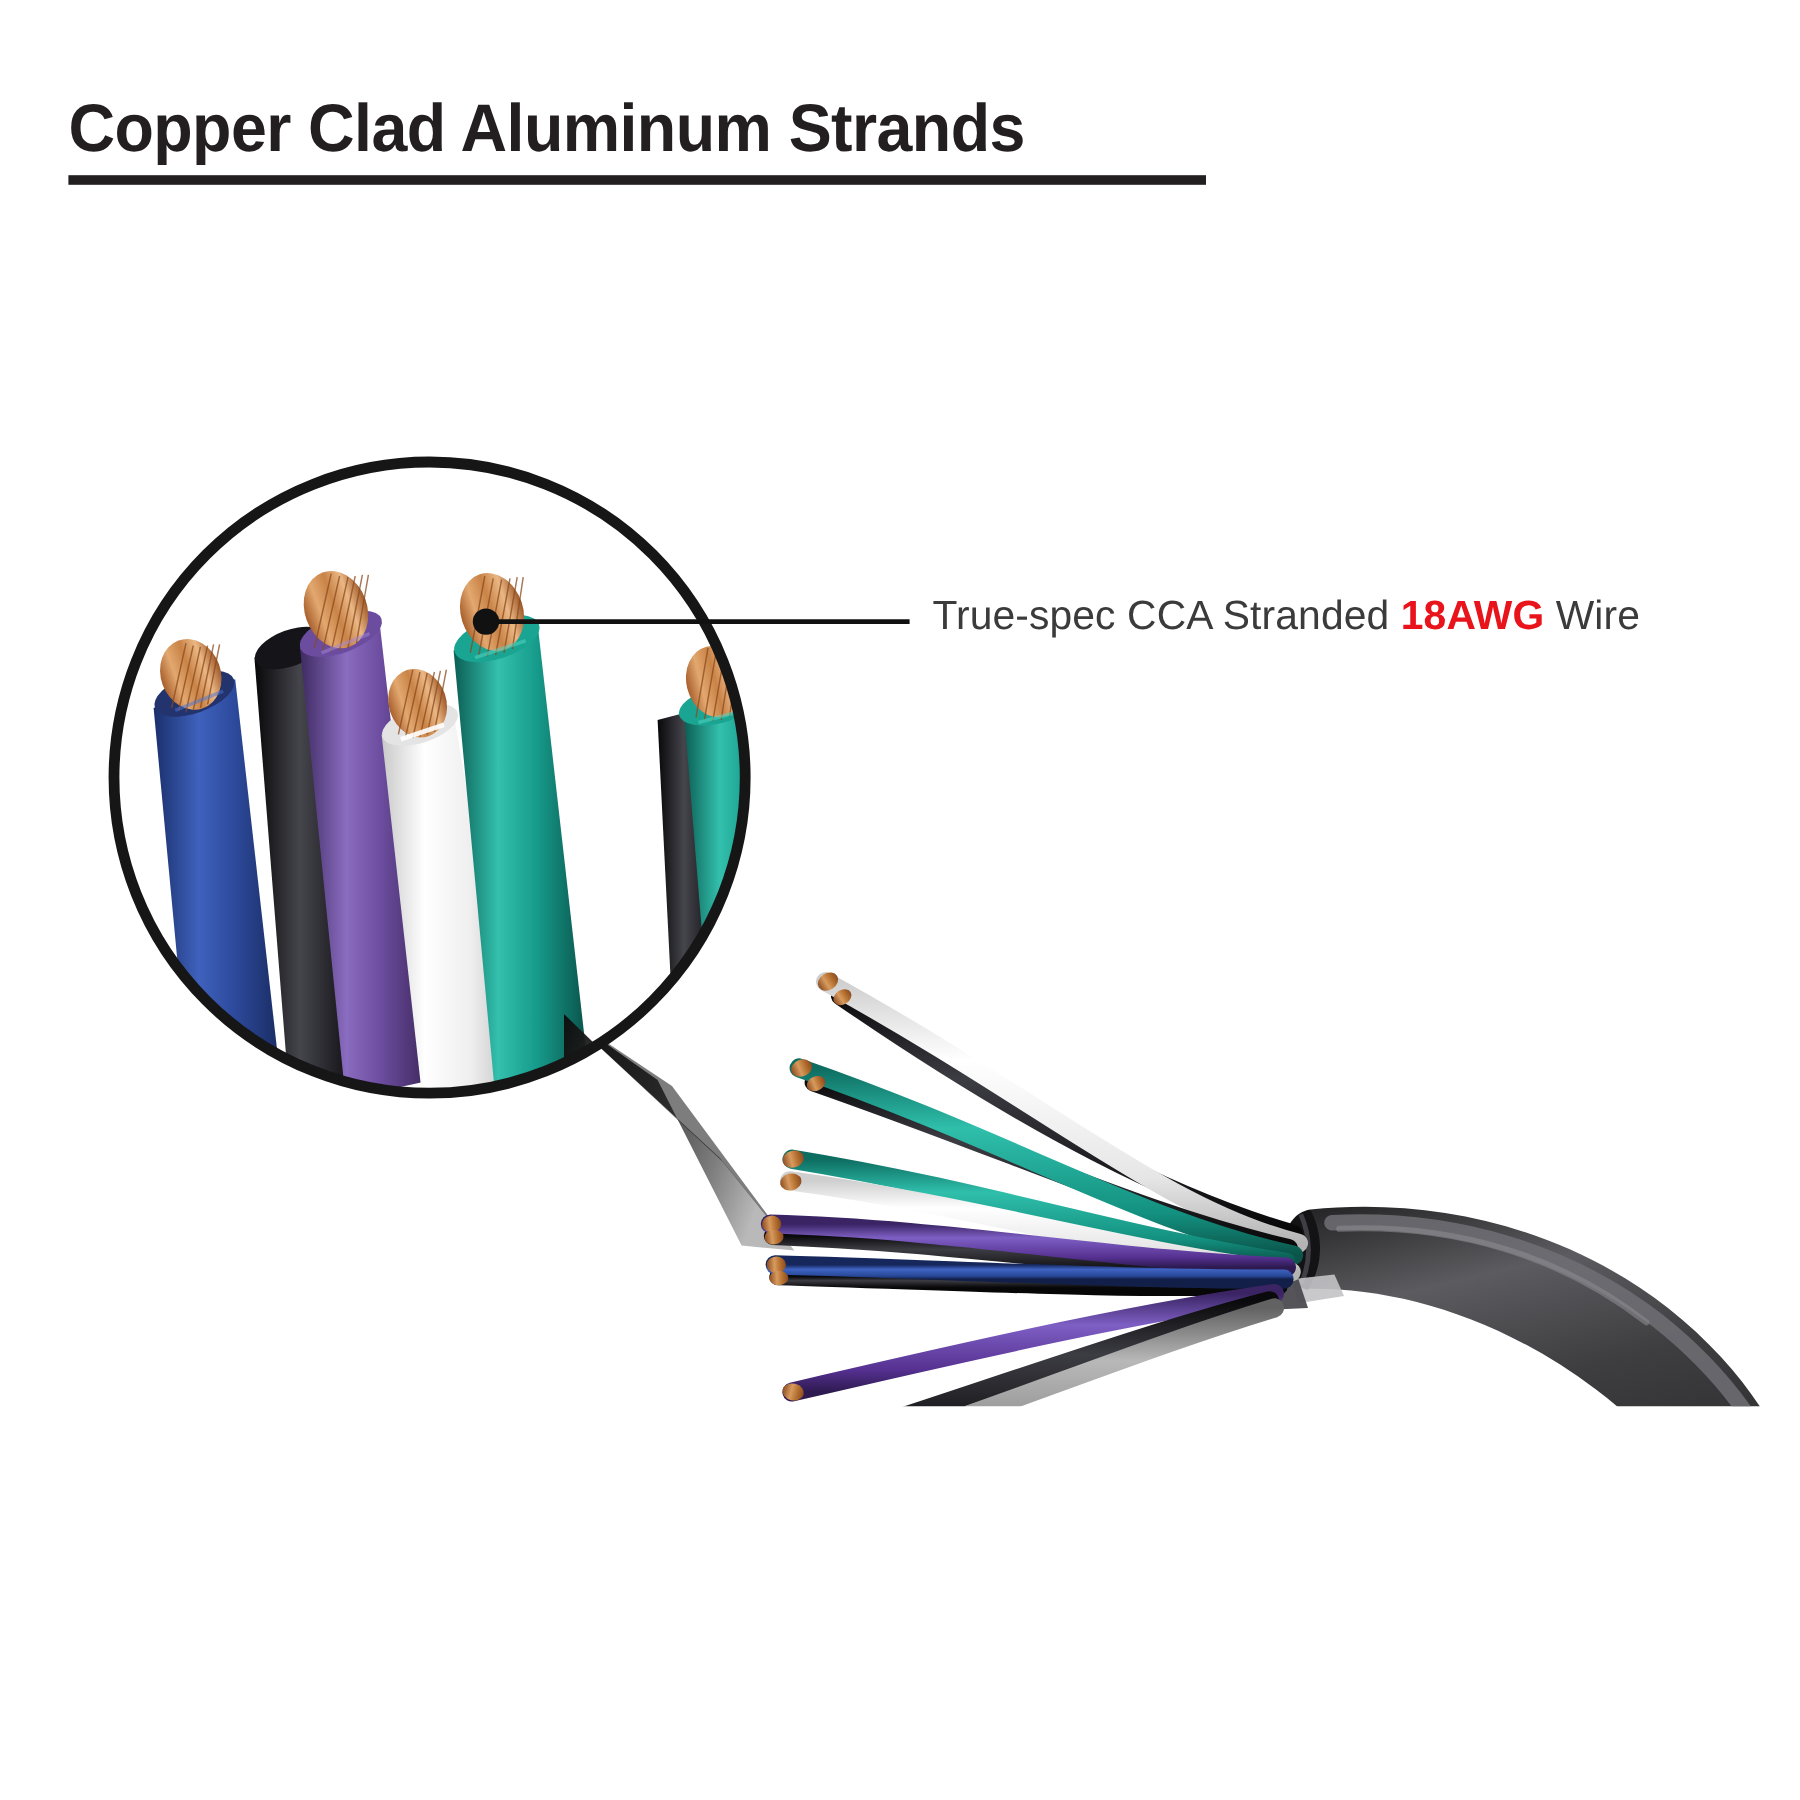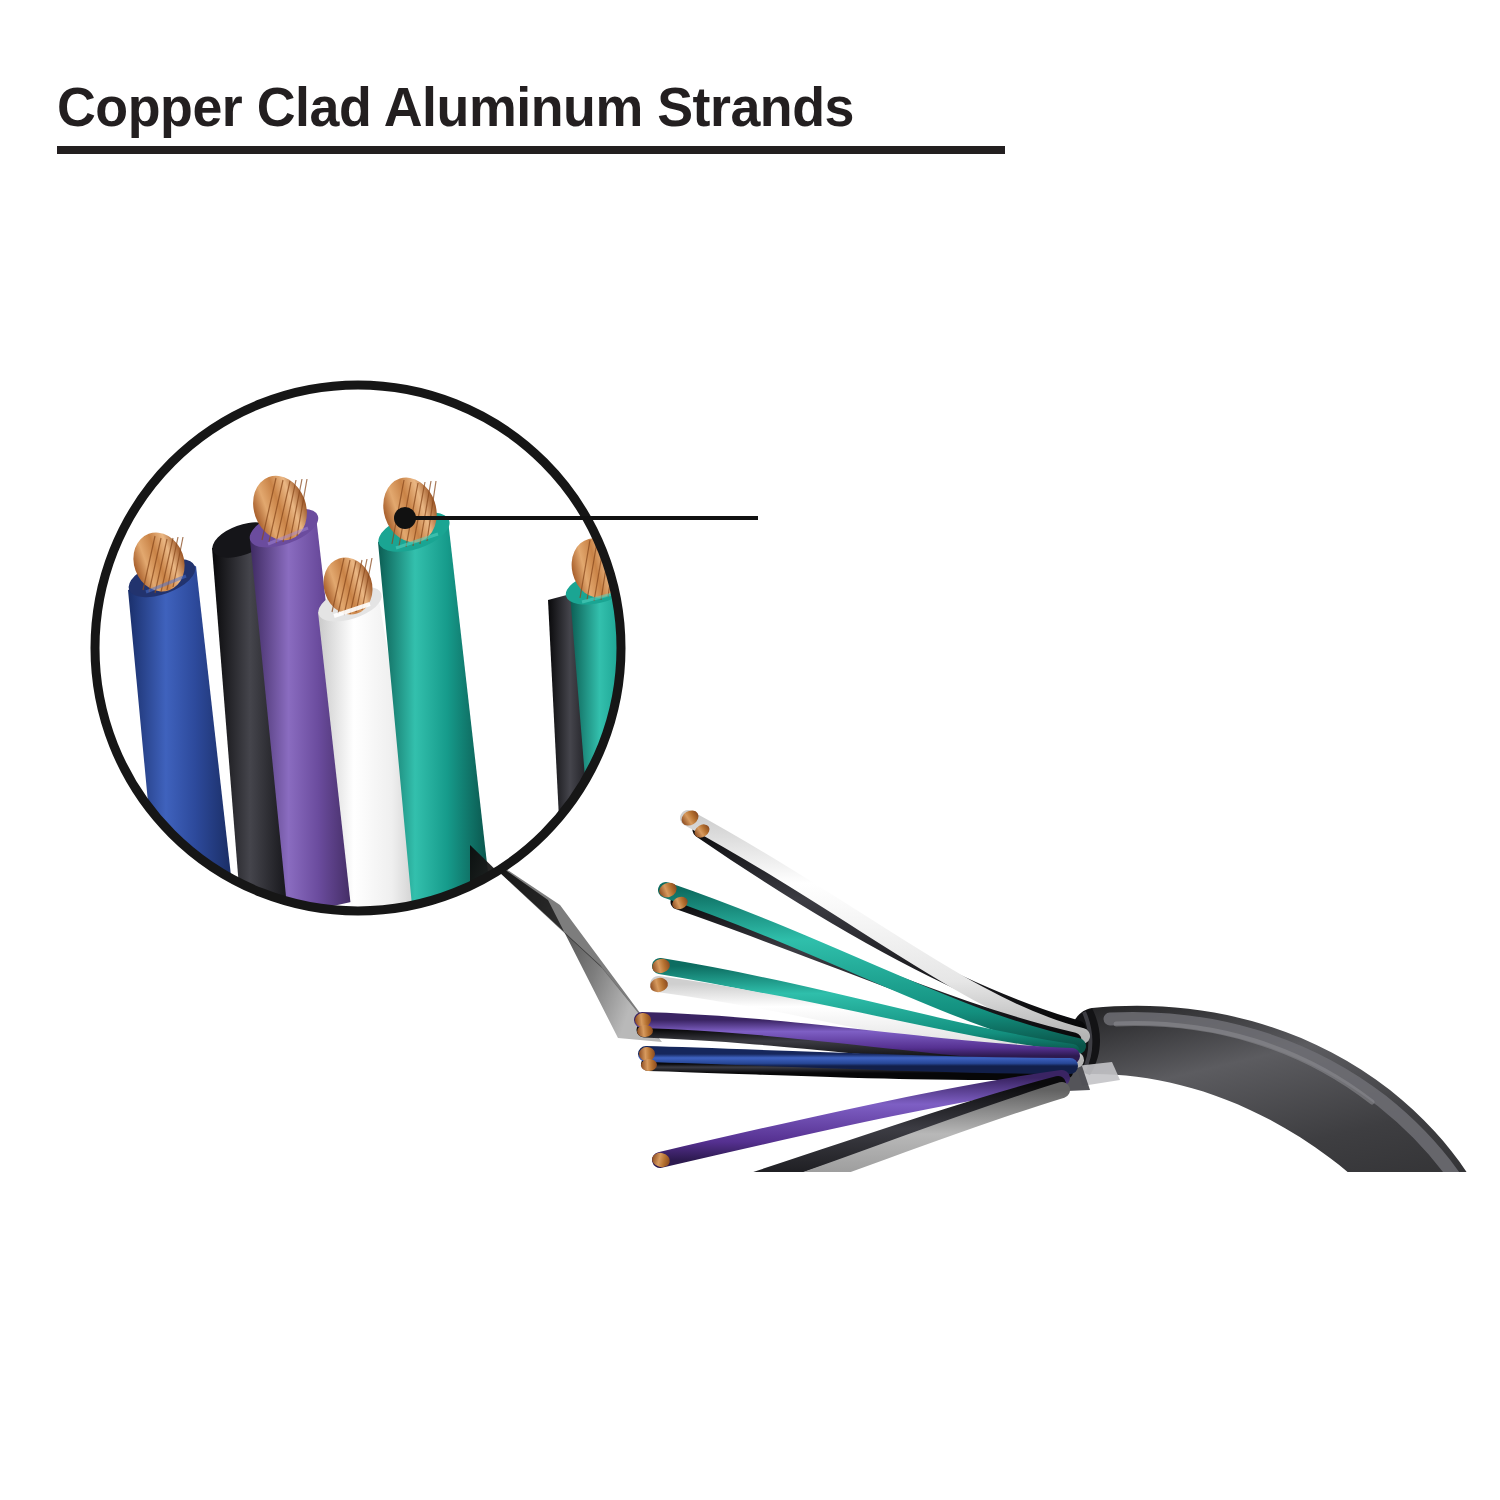--- a/index.html
+++ b/index.html
@@ -354,14 +354,17 @@
 
       <circle cx="358" cy="648" r="263" fill="none" stroke="#161616" stroke-width="9"></circle>
     </g>
 
     <g>
       <line x1="405" y1="518" x2="758" y2="518" stroke="#111111" stroke-width="4"></line>
       <circle cx="405" cy="518" r="11" fill="#111111"></circle>
     </g>
   </svg>
 
+  <div id="callout-text">
+    <span>True-spec CCA Stranded </span><span class="awg">18AWG</span><span> Wire</span>
+  </div>
 
 </div>
 
 </body></html>

